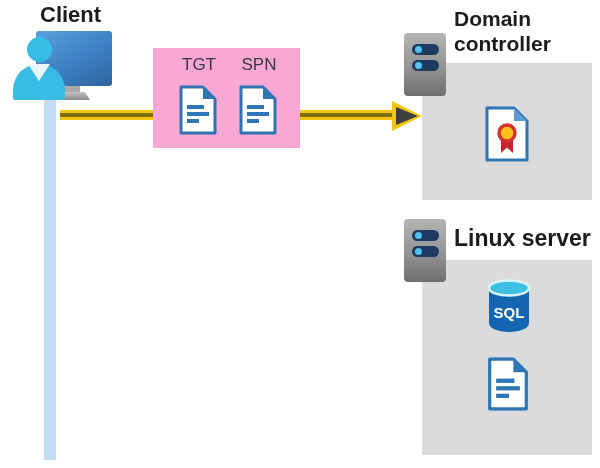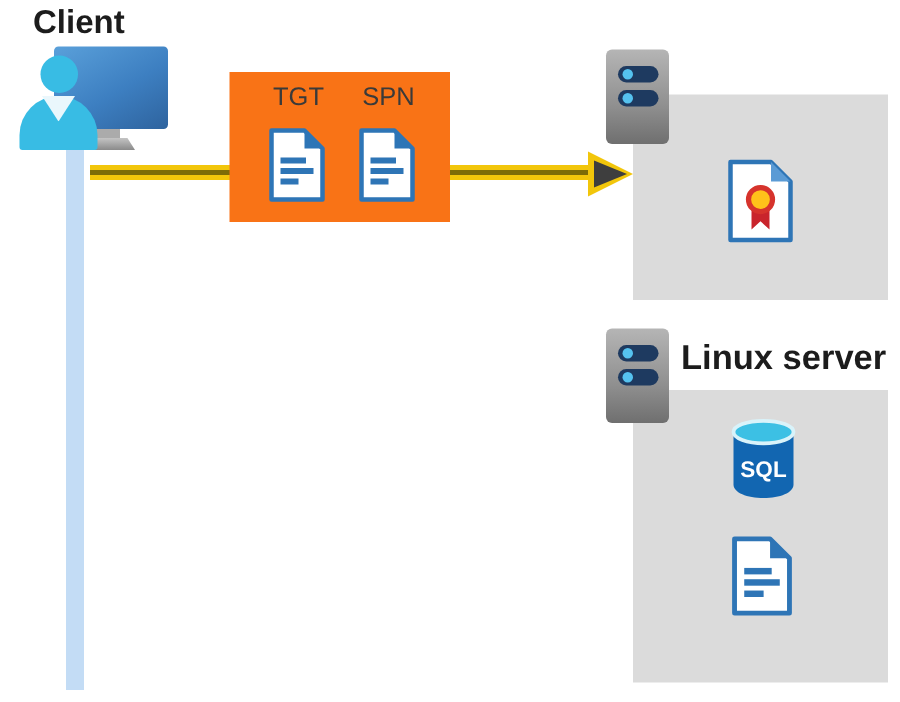--- a/index.html
+++ b/index.html
@@ -4,21 +4,21 @@
 <style>
   html,body{margin:0;padding:0;background:#fff;}
   .canvas{
     position:relative;width:600px;height:468px;background:#ffffff;overflow:hidden;
     font-family:"Liberation Sans","DejaVu Sans",sans-serif;
   }
   .abs{position:absolute;}
 
   
   .title{font-weight:700;color:#1c1c1c;font-size:22px;line-height:1.2;}
-  .client-label{left:22px;top:2px;}
+  .client-label{left:40px;top:2px;}
   .dc-label{left:454px;top:6px;width:146px;font-size:21px;}
   .linux-label{left:454px;top:225px;font-size:23px;white-space:nowrap;}
   .ticket-label{font-size:17px;color:#3a3a3a;text-align:center;width:52px;}
   .keytab-label{left:422px;top:414px;width:170px;text-align:center;font-size:21px;color:#3a3a3a;}
 
   
   .monitor{left:36px;top:31px;width:76px;height:55px;border-radius:3px;
     background:linear-gradient(150deg,#5aa0da 0%,#3d7fc1 55%,#2e639e 100%);z-index:2;}
   .stand-neck{left:64px;top:85px;width:16px;height:8px;background:#ababab;z-index:1;}
   .stand-base{left:54px;top:92px;width:36px;height:8px;
@@ -29,21 +29,21 @@
   .person-collar{position:absolute;left:15px;top:0;width:22px;height:17px;background:#eaf7fc;
     clip-path:polygon(0 0,100% 0,50% 100%);}
 
   
   .vline{left:44px;top:94px;width:12px;height:366px;background:#c3dcf5;z-index:0;}
   .arrow-line{left:60px;top:110px;width:336px;height:10px;z-index:1;
     background:linear-gradient(to bottom,#f2c60b 0 34%,#7d6c07 34% 66%,#f2c60b 66% 100%);}
   .arrow-head{left:392px;top:98px;z-index:1;}
 
   
-  .ticket-box{left:153px;top:48px;width:147px;height:100px;background:#f97316;z-index:2;}
+  .ticket-box{left:153px;top:48px;width:147px;height:100px;background:#f9a8d4;z-index:2;}
   .tgt-label{left:20px;top:7px;}
   .spn-label{left:80px;top:7px;}
   .doc-tgt{left:25px;top:36px;}
   .doc-spn{left:85px;top:36px;}
 
   
   .gray-box{background:#dbdbdb;z-index:1;}
   .dc-box{left:422px;top:63px;width:170px;height:137px;}
   .linux-box{left:422px;top:260px;width:170px;height:195px;}
 
@@ -107,20 +107,21 @@
 
   <div class="abs gray-box dc-box"></div>
   <div class="abs server-icon dc-server">
     <div class="bar b1">
         <div class="dot"></div>
       </div>
     <div class="bar b2">
         <div class="dot"></div>
       </div>
   </div>
+  <div class="abs title dc-label">Domain controller</div>
   <svg class="abs icon-svg cert-icon" width="48" height="58" viewBox="0 0 48 58">
     <path d="M4,3 H31 L44,16 V55 H4 Z" fill="#ffffff" stroke="#2e75b6" stroke-width="3" stroke-linejoin="round"></path>
     <path d="M31,3 L44,16 H31 Z" fill="#5b9bd5"></path>
     <polygon points="18,32 30,32 30,48 24,42.5 18,48" fill="#c9242c"></polygon>
     <circle cx="24" cy="28" r="8" fill="#ffc21a" stroke="#d6332c" stroke-width="3.5"></circle>
   </svg>
 
   <div class="abs gray-box linux-box"></div>
   <div class="abs server-icon linux-server">
     <div class="bar b1">

